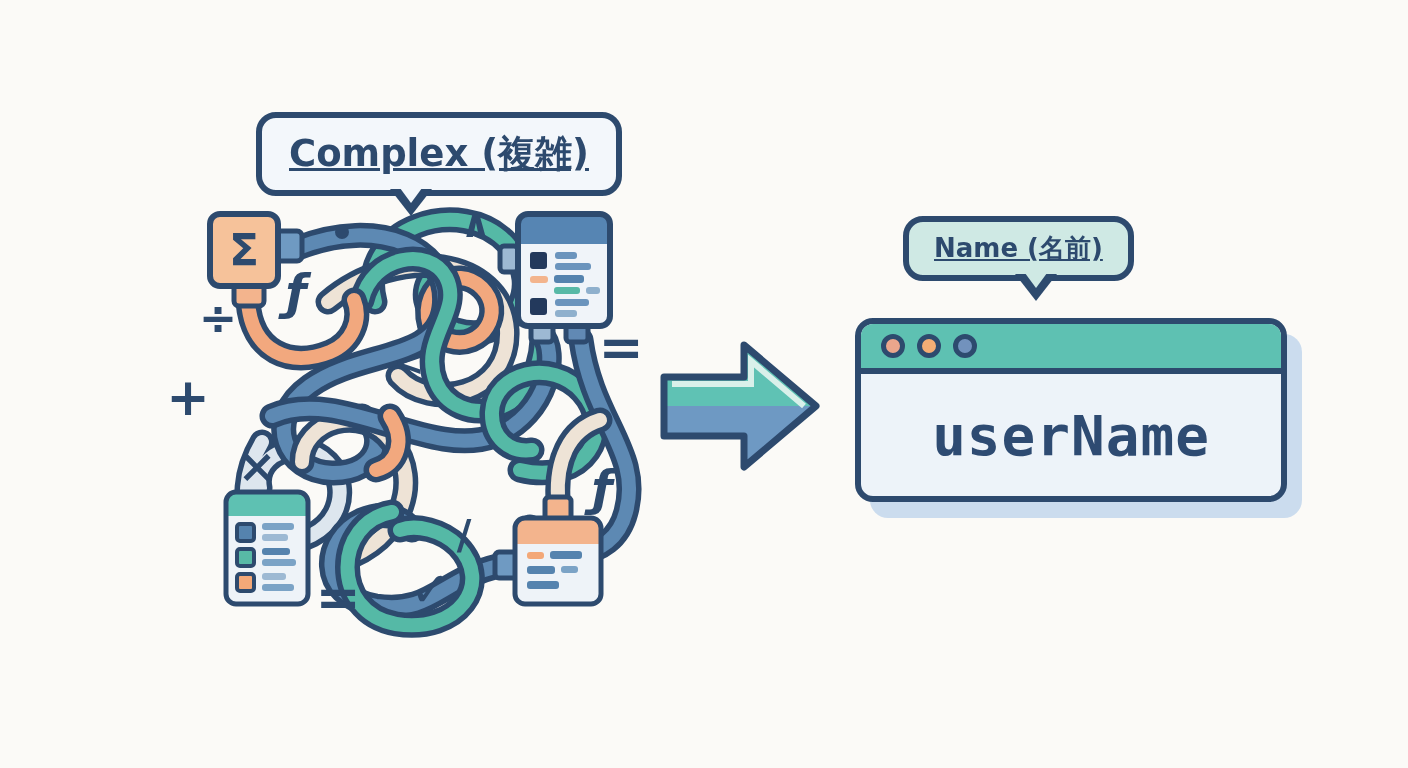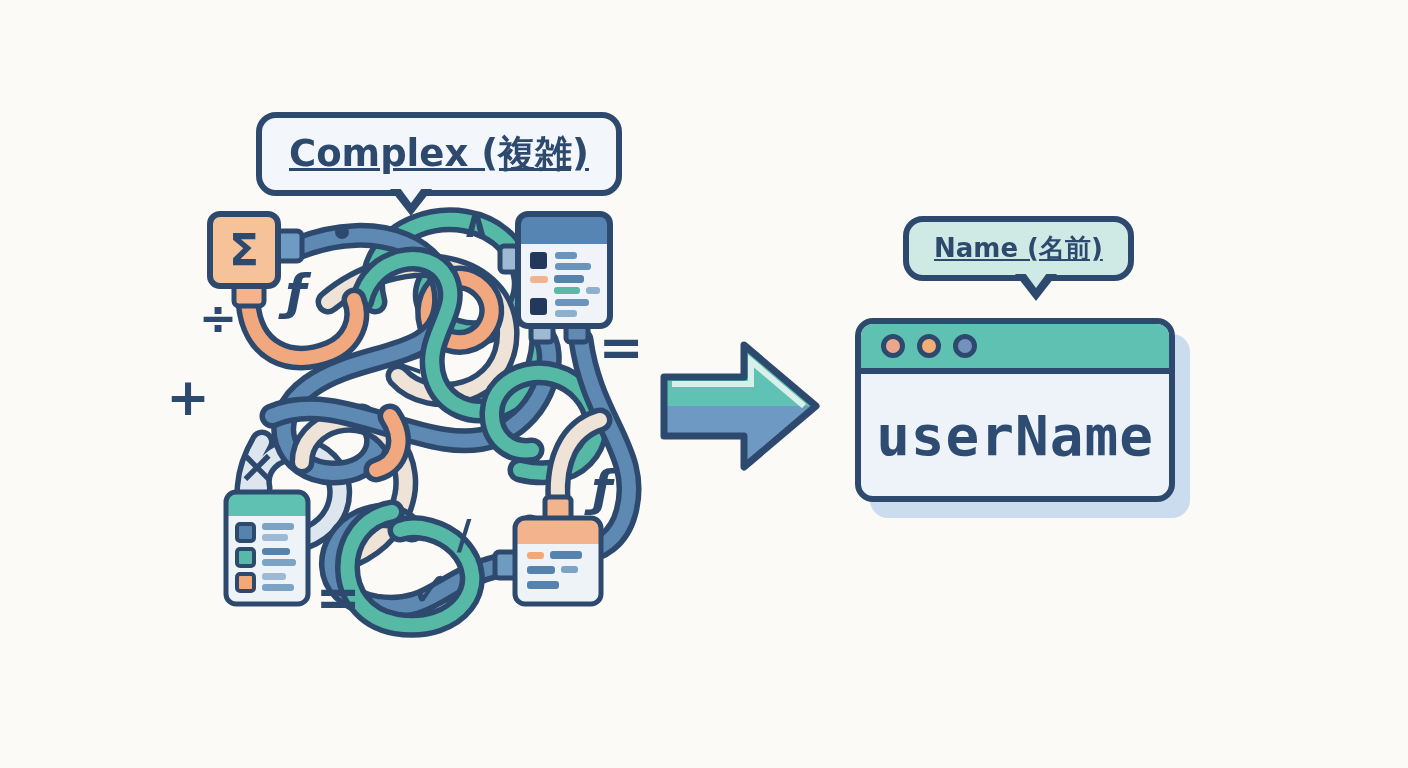--- a/index.html
+++ b/index.html
@@ -50,21 +50,21 @@
     font-size:26px;
     background:#cfe9e4;
     margin-top:12px;
   }
   .bubble-name .tail-border{left:106px;}
   .bubble-name .tail-fill{left:113px;border-top-color:#cfe9e4;}
 
   
   .window{
     position:absolute;left:855px;top:318px;
-    width:320px;height:184px;
+    width:432px;height:184px;
     box-sizing:border-box;
     border:6px solid #2d4a6e;
     border-radius:18px;
     background:#edf3f9;
     box-shadow:15px 16px 0 0 #cbdcee;
     overflow:hidden;
     z-index:5;
   }
   .titlebar{
     height:44px;

